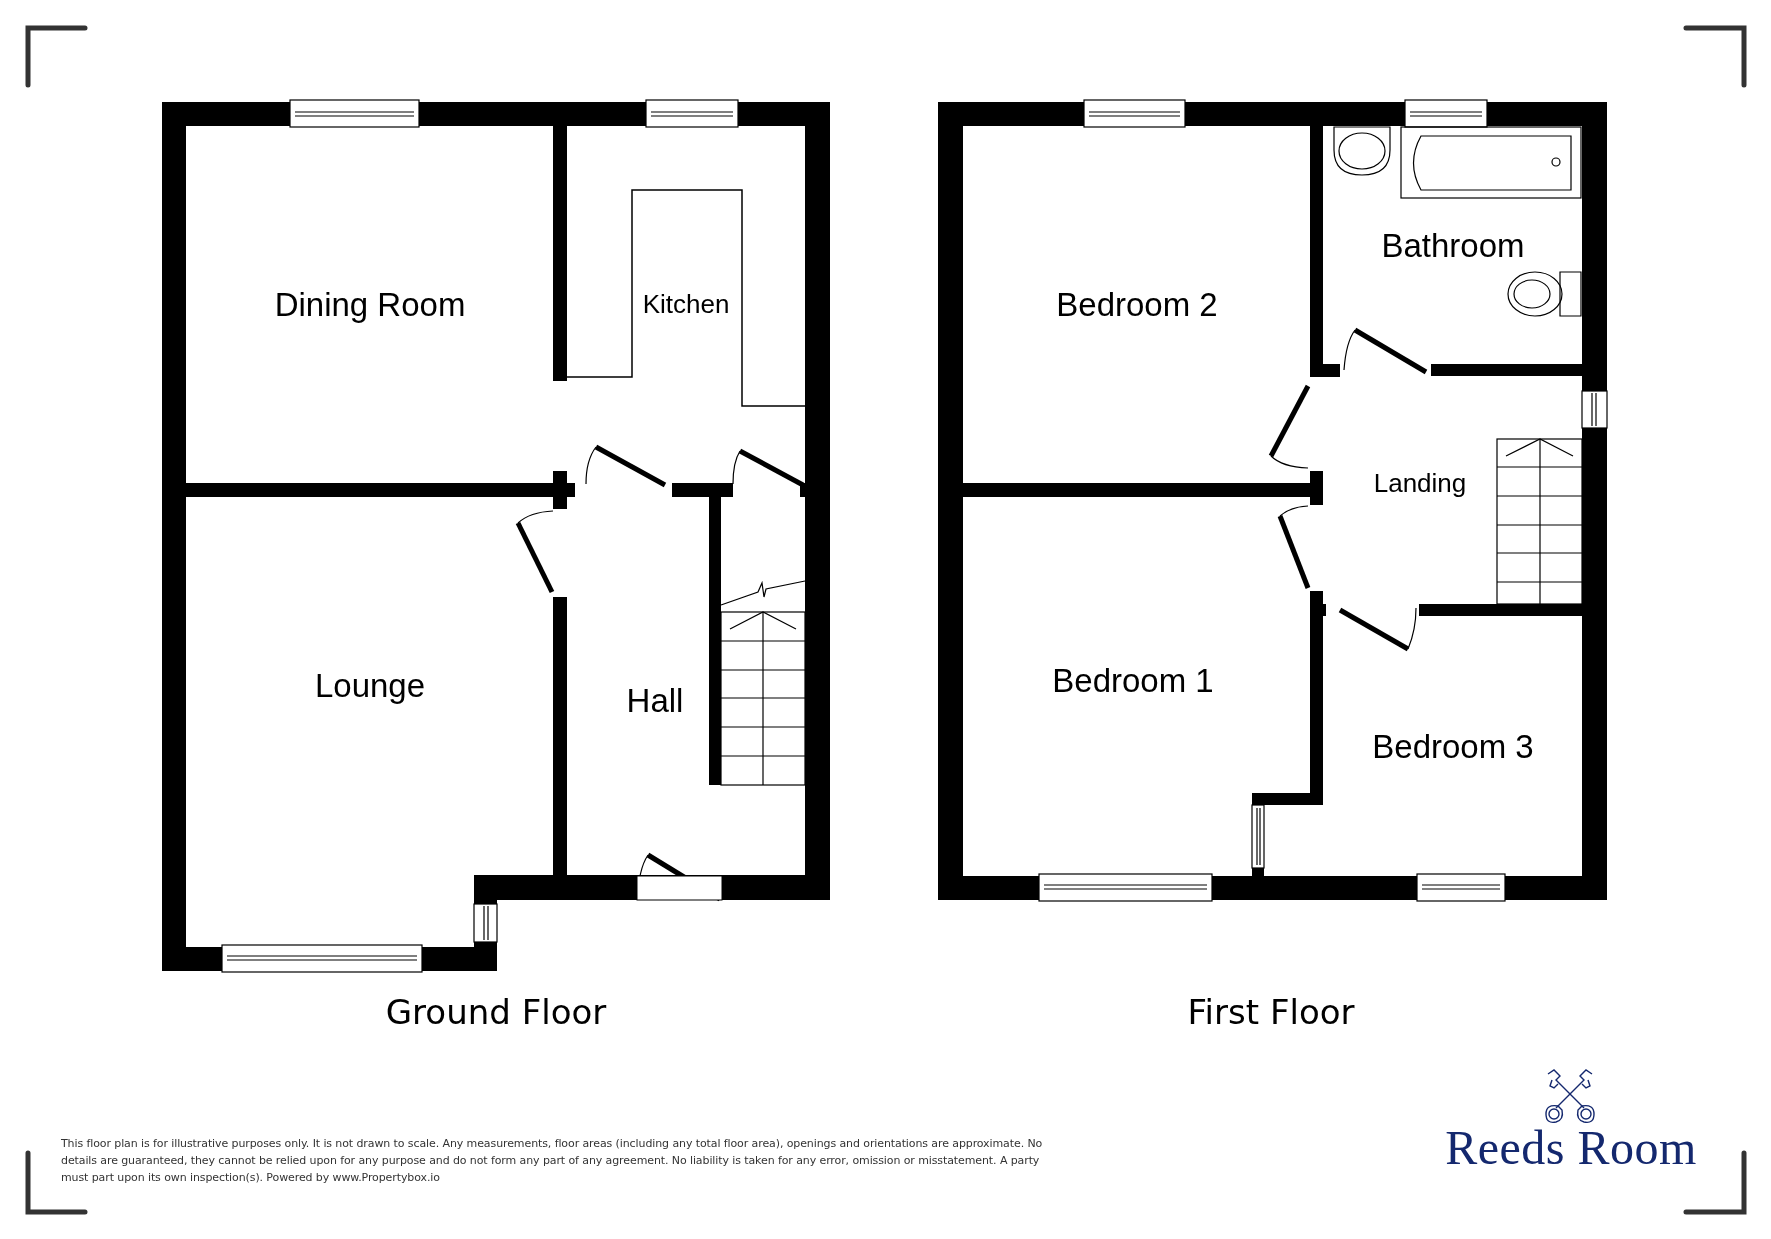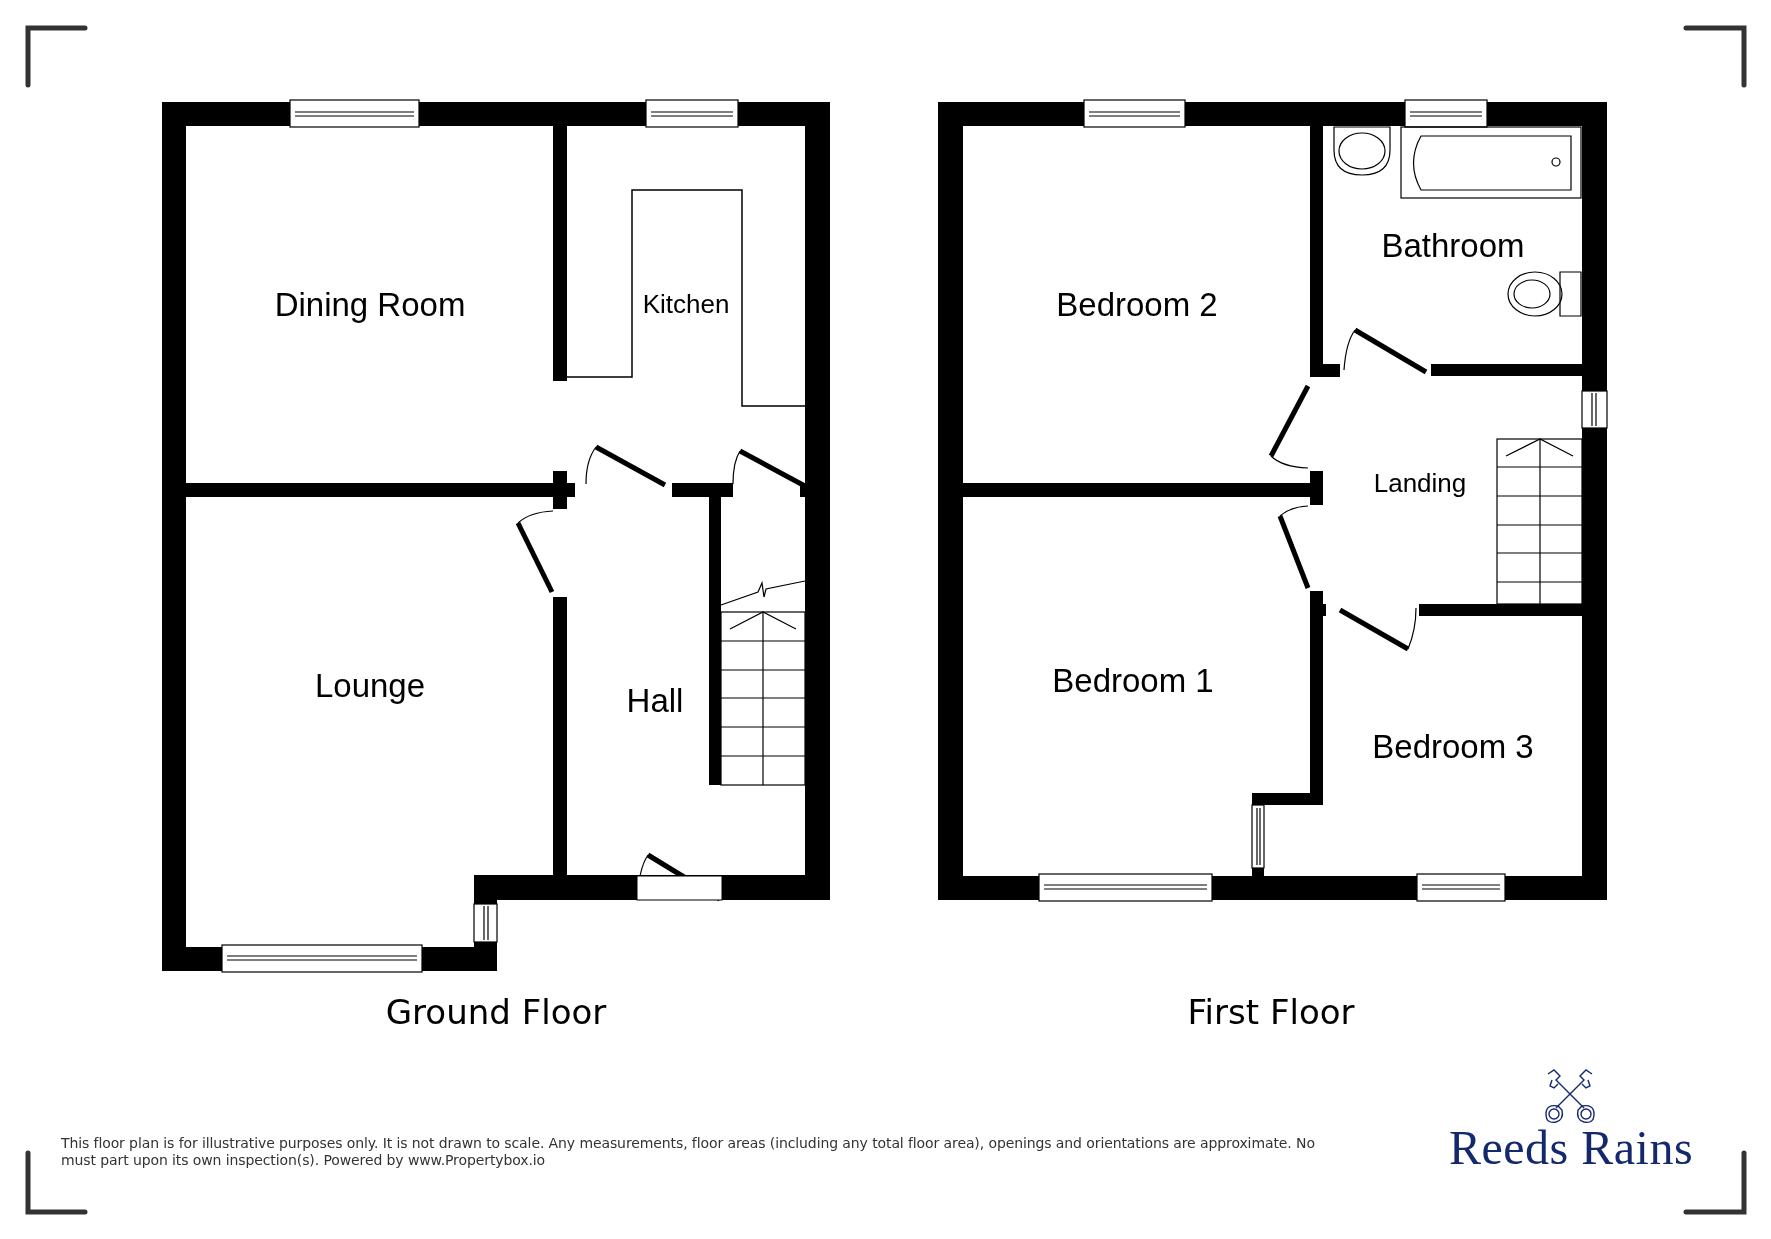--- a/index.html
+++ b/index.html
@@ -2,21 +2,21 @@
 <html><head>
   <meta charset="utf-8">
   <style>
     html, body { margin: 0; padding: 0; background: #ffffff; }
     body { width: 1771px; height: 1239px; position: relative; overflow: hidden; font-family: "DejaVu Sans", sans-serif; }
     .plan { position: absolute; left: 0; top: 0; width: 1771px; height: 1239px; }
     .room-label { font-family: "Liberation Sans", sans-serif; fill: #000; }
     .floor-label { font-family: "DejaVu Sans", sans-serif; font-size: 34px; fill: #000; }
     .disclaimer {
       position: absolute; left: 61px; top: 1135px; width: 1320px;
-      font-family: "DejaVu Sans", sans-serif; font-size: 14px; line-height: 17px; color: #333333;
+      font-family: "DejaVu Sans", sans-serif; font-size: 11px; line-height: 17px; color: #333333;
       letter-spacing: -0.1px;
     }
     .brand {
       position: absolute; left: 1436px; top: 1122px; width: 270px; text-align: center;
       font-family: "Liberation Serif", "DejaVu Serif", serif; font-size: 48px; color: #14286e;
       line-height: 52px; letter-spacing: 0.5px;
     }
     .keys { position: absolute; left: 1540px; top: 1068px; width: 60px; height: 56px; }
     .bracket { position: absolute; }
   </style>
@@ -204,30 +204,31 @@
       <text x="1133" y="692" font-size="33" text-anchor="middle">Bedroom 1</text>
       <text x="1453" y="758" font-size="33" text-anchor="middle">Bedroom 3</text>
     </g>
 
     <text class="floor-label" x="1271" y="1024" text-anchor="middle">First Floor</text>
   </g>
 </svg>
 
 <div class="disclaimer">
   <div>This floor plan is for illustrative purposes only. It is not drawn to scale. Any measurements, floor areas (including any total floor area), openings and orientations are approximate. No</div>
+  <div>details are guaranteed, they cannot be relied upon for any purpose and do not form any part of any agreement. No liability is taken for any error, omission or misstatement. A party</div>
   <div>must part upon its own inspection(s). Powered by www.Propertybox.io</div>
 </div>
 
 <svg class="keys" viewBox="0 0 60 56">
   <g fill="none" stroke="#14286e" stroke-width="1.4">
 
     <path d="M8 6 L14 2 L20 8 L16 12 L20 16 L44 40"></path>
     <path d="M12 12 L10 18 L14 20 L18 16"></path>
     <path d="M42 38 Q54 36 54 46 Q54 56 44 54 Q36 52 38 42 Z"></path>
     <ellipse cx="46" cy="46" rx="5" ry="5"></ellipse>
 
     <path d="M52 6 L46 2 L40 8 L44 12 L40 16 L16 40"></path>
     <path d="M48 12 L50 18 L46 20 L42 16"></path>
     <path d="M18 38 Q6 36 6 46 Q6 56 16 54 Q24 52 22 42 Z"></path>
     <ellipse cx="14" cy="46" rx="5" ry="5"></ellipse>
   </g>
 </svg>
-<div class="brand">Reeds Rains</div>
+<div class="brand">Reeds Room</div>
 
 </body></html>

